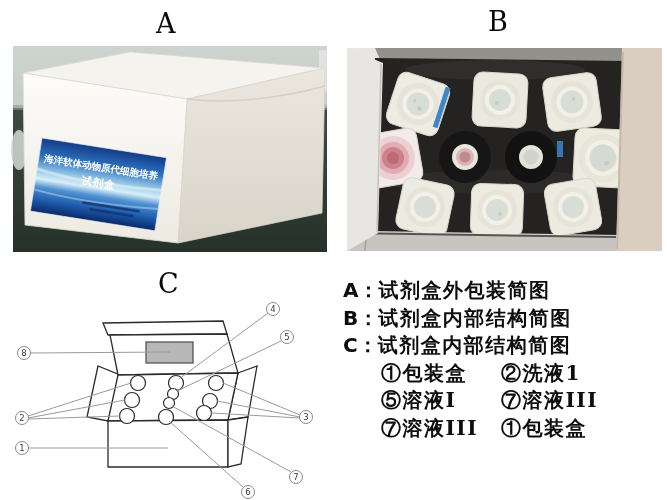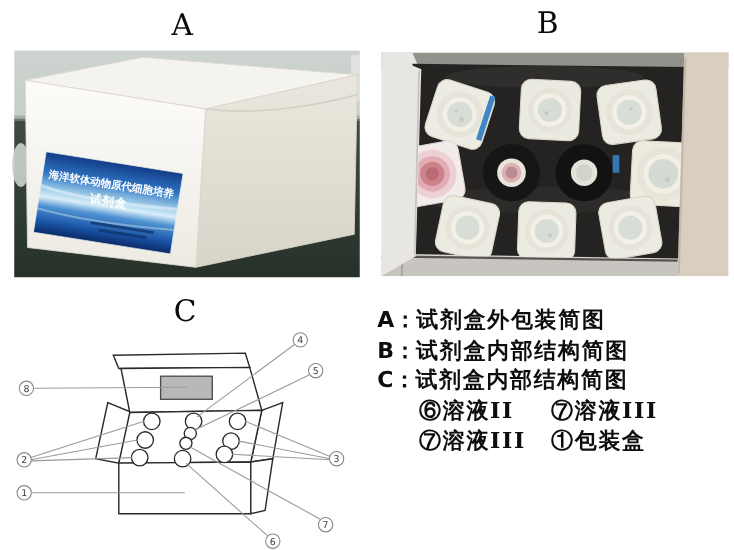--- a/index.html
+++ b/index.html
@@ -234,20 +234,23 @@
     <div class="legend-line">
       <span class="legend-key">A：</span><span>试剂盒外包装简图</span>
     </div>
     <div class="legend-line">
       <span class="legend-key">B：</span><span>试剂盒内部结构简图</span>
     </div>
     <div class="legend-line">
       <span class="legend-key">C：</span><span>试剂盒内部结构简图</span>
     </div>
     <div class="legend-items">
-      <span class="legend-col1">⑥溶液II</span><span>⑦溶液III</span>
+      <span class="legend-col1">①包装盒</span><span>②洗液1</span>
+    </div>
+    <div class="legend-items">
+      <span class="legend-col1">⑤溶液I</span><span>⑦溶液III</span>
     </div>
     <div class="legend-items">
       <span class="legend-col1">⑦溶液III</span><span>①包装盒</span>
     </div>
   </div>
 
 </div>
 
 </body></html>

